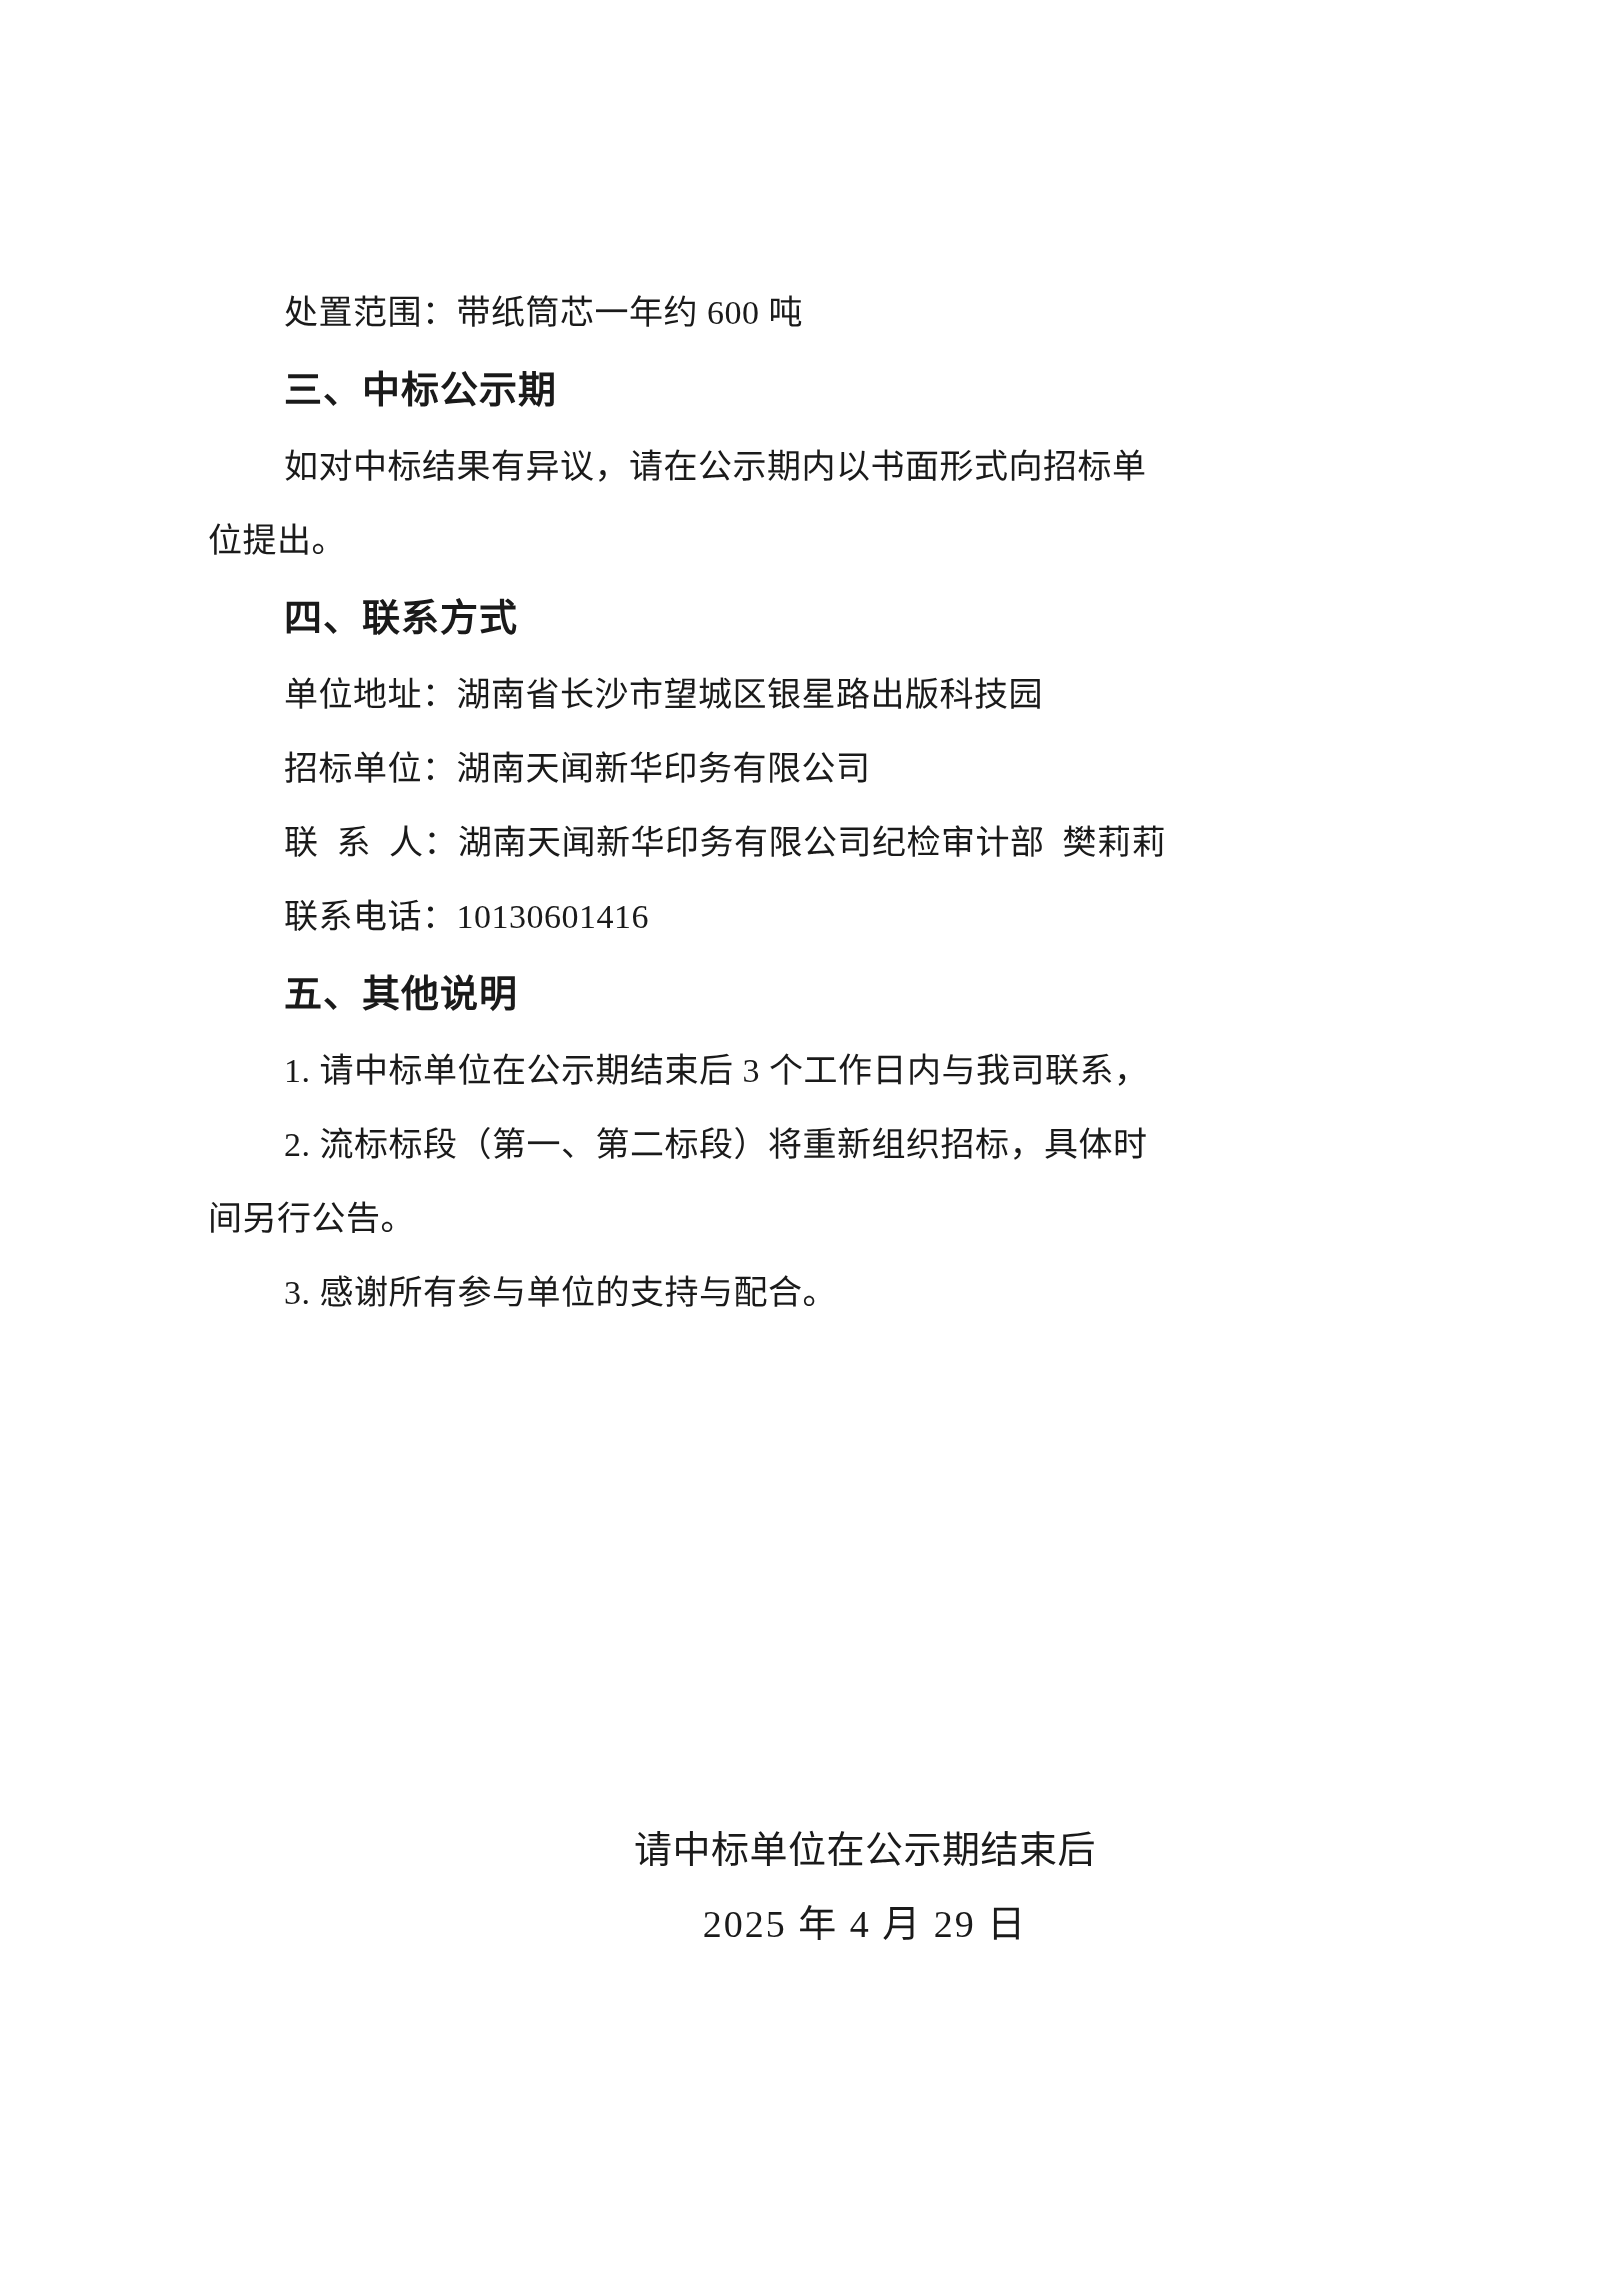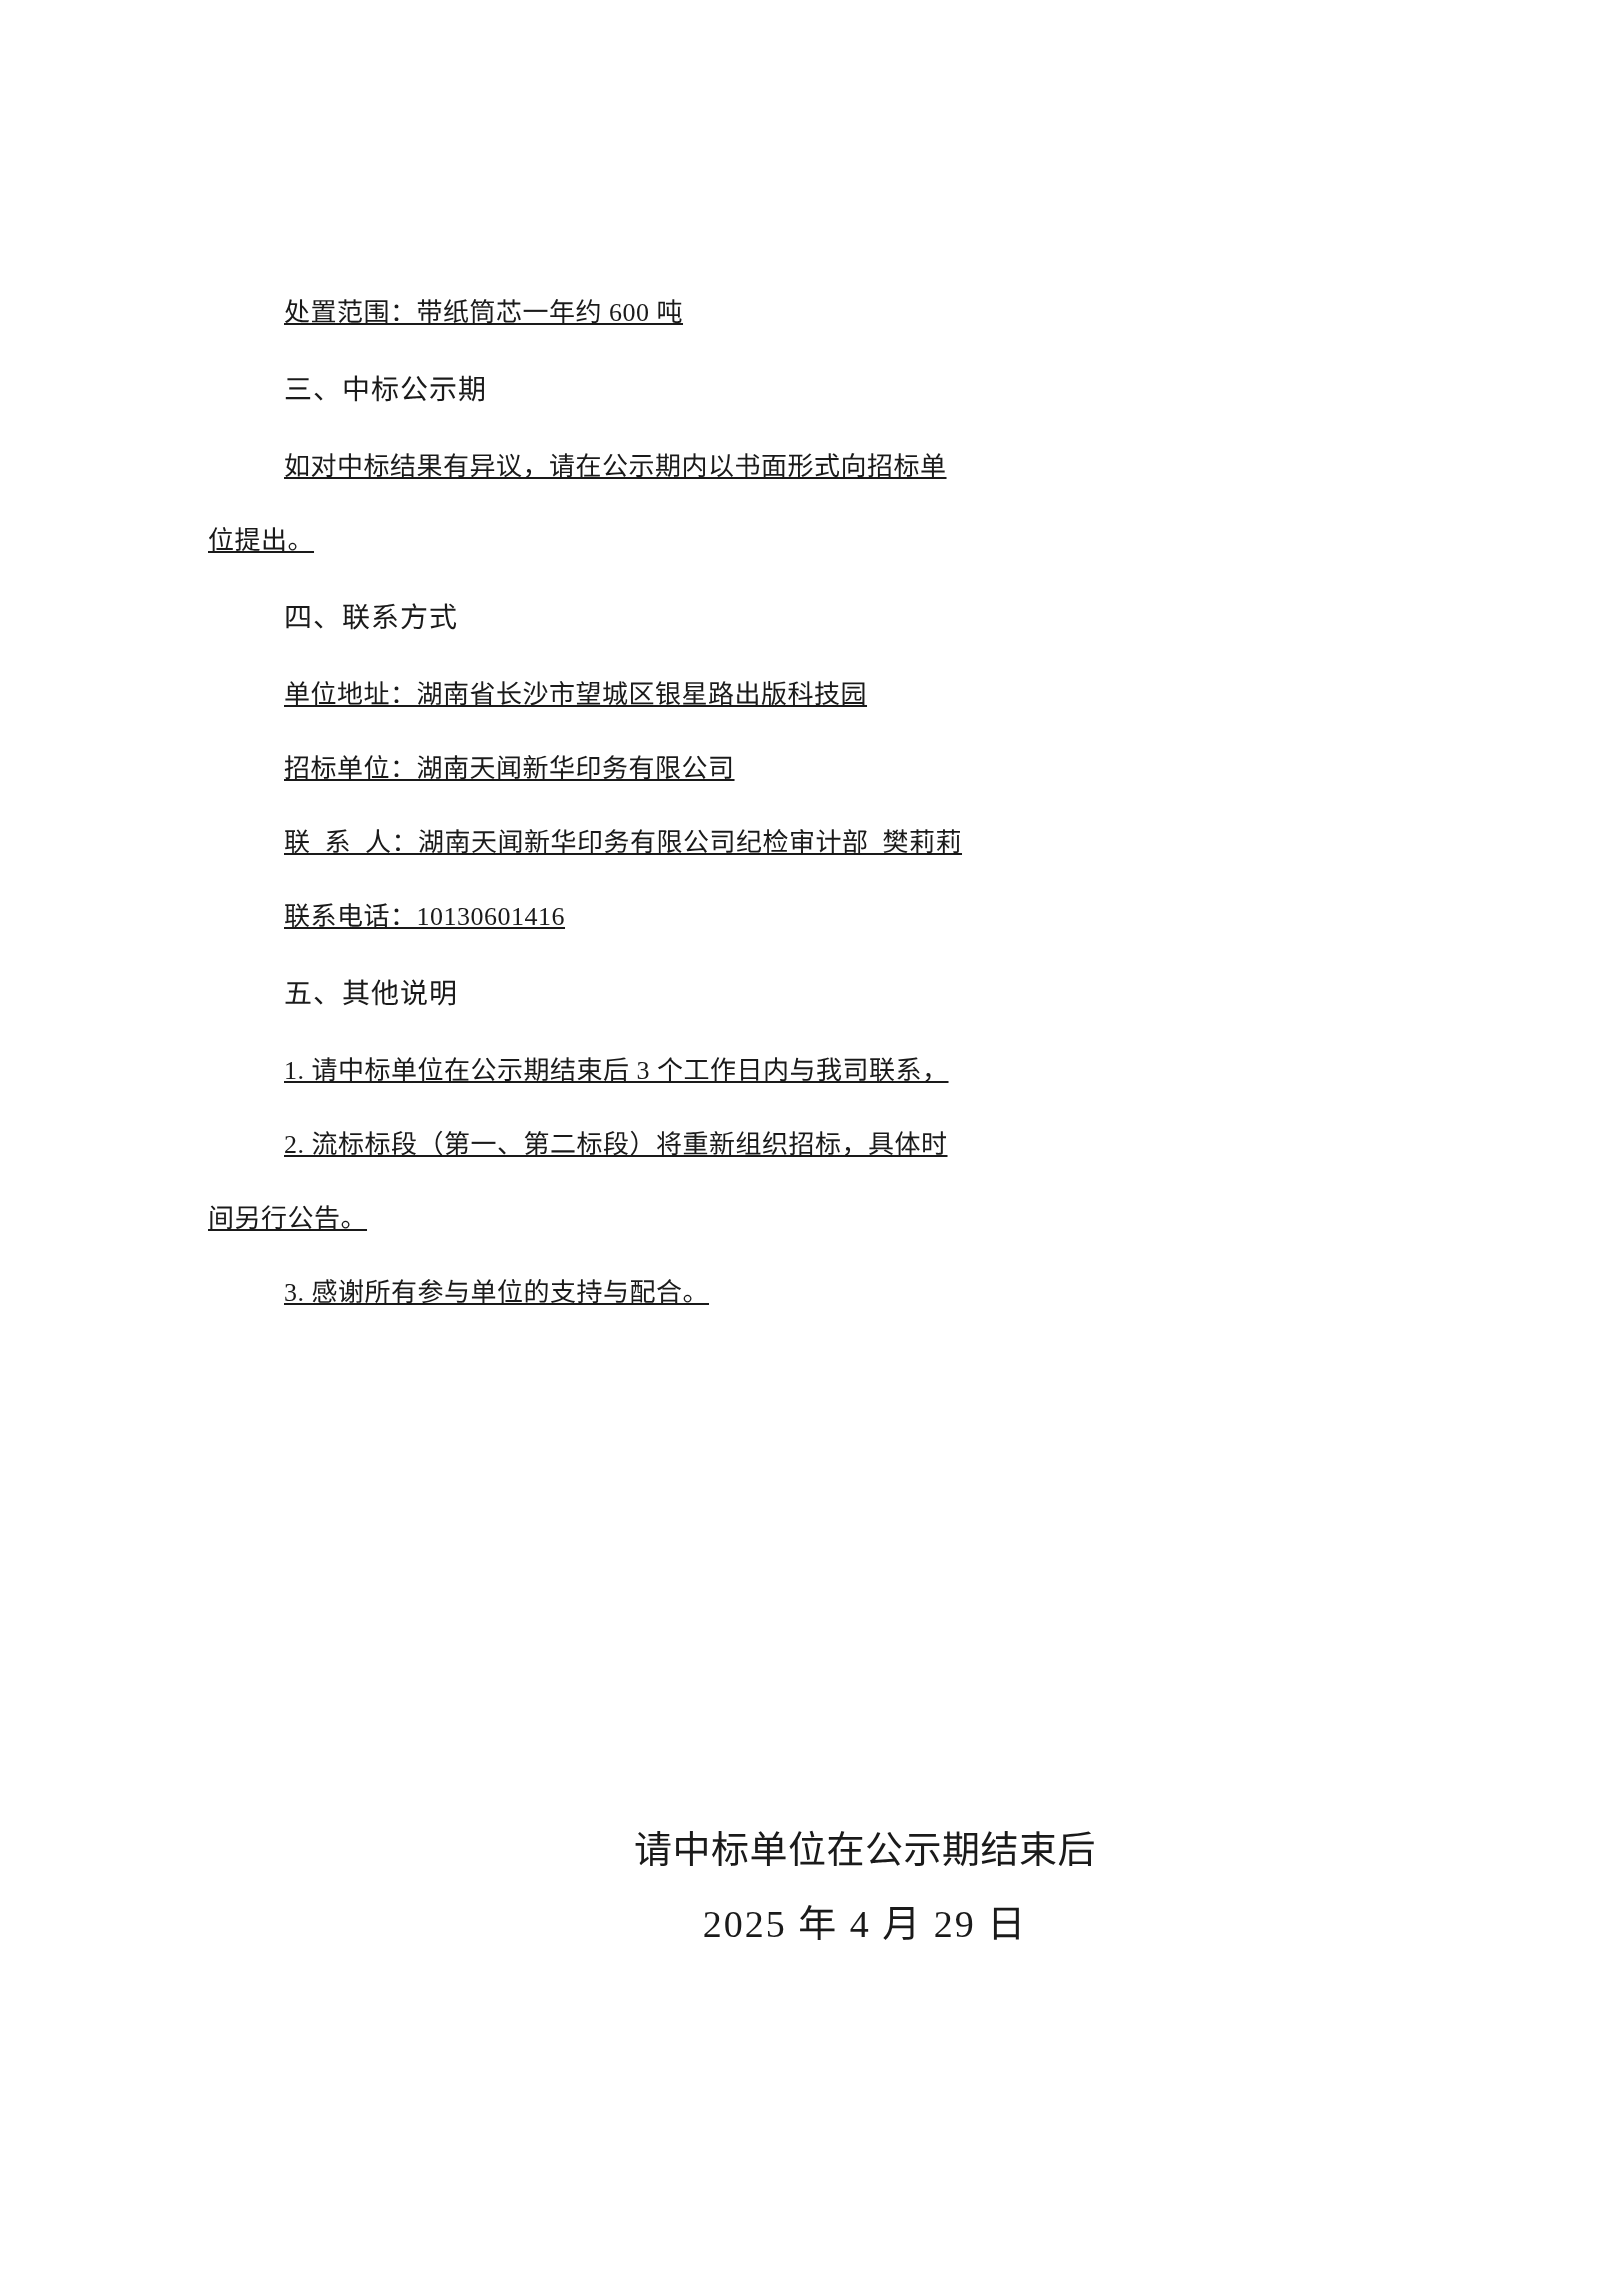--- a/index.html
+++ b/index.html
@@ -17,32 +17,31 @@
     box-sizing: border-box;
     overflow: hidden;
   }
   .content {
     position: absolute;
     left: 208px;
     top: 276px;
     width: 1206px;
   }
   .line {
-    font-size: 26px;
+    font-size: 34px;
     line-height: 74px;
     letter-spacing: 0.5px;
     white-space: pre-wrap;
-    text-decoration: underline;
   }
   .indent {
     text-indent: 76px;
   }
   .heading {
-    font-size: 28px;
-    font-weight: normal;
+    font-size: 38px;
+    font-weight: bold;
     line-height: 80px;
     text-indent: 76px;
     letter-spacing: 1px;
   }
   .signature {
     position: absolute;
     left: 208px;
     top: 1813px;
     width: 1206px;
     text-align: center;

